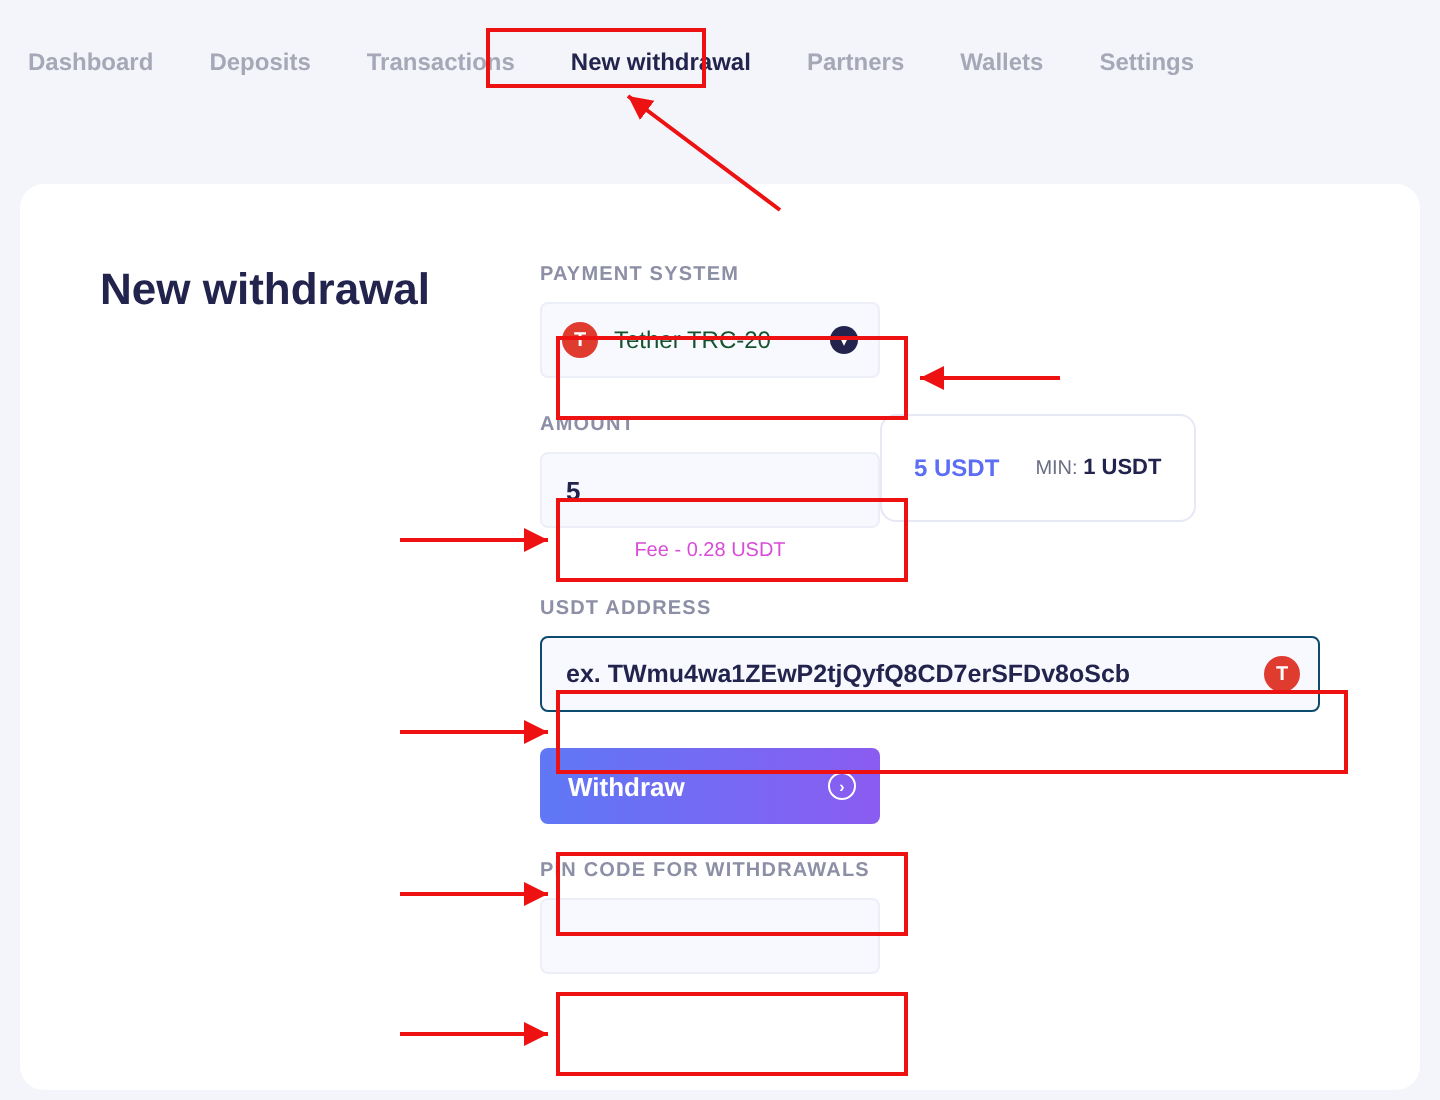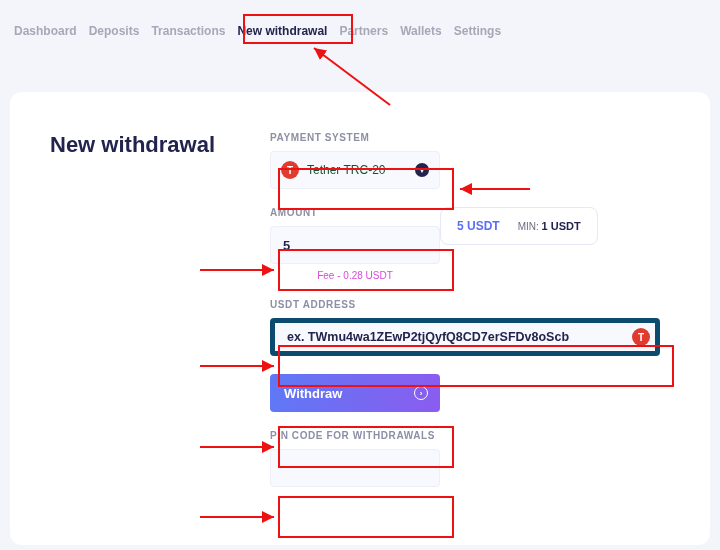--- a/index.html
+++ b/index.html
@@ -6,21 +6,21 @@
   body {
     font-family: -apple-system, BlinkMacSystemFont, "Segoe UI", Arial, sans-serif;
     background: #f4f5fb;
     width: 720px;
     height: 550px;
     overflow: hidden;
     position: relative;
   }
   .topnav {
     display: flex;
-    gap: 12px;
+    gap: 28px;
     padding: 24px 14px 14px 14px;
     font-size: 12px;
     font-weight: 600;
   }
   .topnav .item {
     color: #a6a8b7;
     cursor: pointer;
   }
   .topnav .item.active {
     color: #23244d;
@@ -107,40 +107,40 @@
   }
   .input::placeholder { color: #4a4c67; font-weight: 600; }
   .avail {
     border: 1px solid #e6e8f5;
     border-radius: 8px;
     padding: 10px 16px;
     font-size: 12px;
     display: flex;
     gap: 18px;
     align-items: center;
-    height: 38px;
+    height: 54px;
   }
   .avail .val { color: #5b6ef5; font-weight: 700; }
   .avail .min { color: #6b6e85; font-size: 10px; }
   .avail .min b { color: #23244d; font-size: 11px; }
   .fee {
     color: #d94bd9;
     font-size: 10px;
     margin-top: 6px;
     text-align: center;
   }
   .addr-wrap {
     position: relative;
     width: 390px;
   }
   .addr-input {
     width: 100%;
     height: 38px;
     background: #f8f9fe;
-    border: 5px solid #0c4a6e;
+    border: 1px solid #0c4a6e;
     border-radius: 4px;
     padding: 0 36px 0 12px;
     font-size: 12.5px;
     color: #23244d;
     font-weight: 600;
   }
   .addr-input::placeholder { color: #23244d; font-weight: 700; }
   .addr-badge {
     position: absolute;
     right: 10px;

